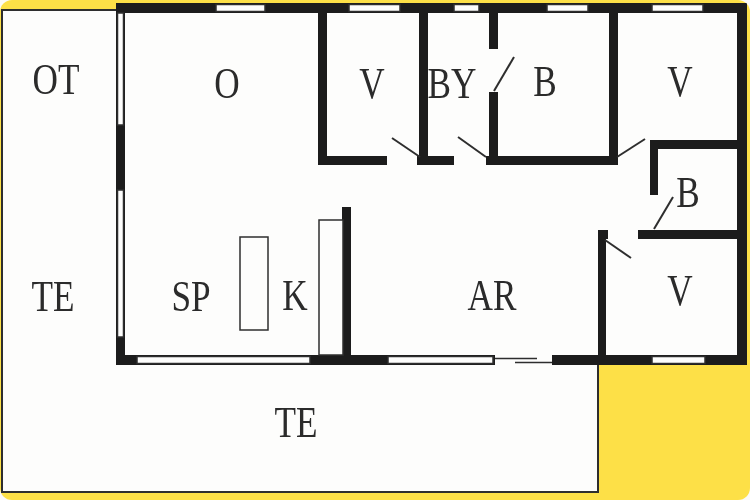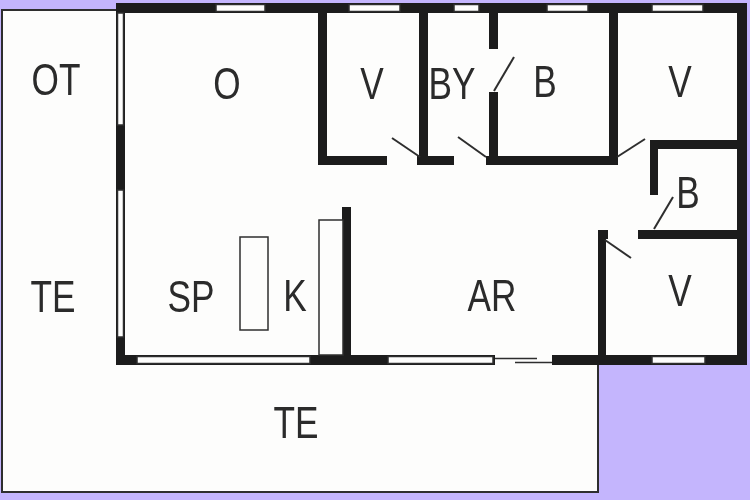--- a/index.html
+++ b/index.html
@@ -4,23 +4,24 @@
 <style>
   html, body {
     margin: 0;
     padding: 0;
     background: #fbfaf8;
   }
   #stage {
     position: relative;
     width: 750px;
     height: 500px;
-    background: #c4b5fd;
+    background: #fde047;
     overflow: hidden;
-    font-family: Liberation Sans, sans-serif;
+    font-family: Liberation Serif, serif;
+    border-radius: 12px;
   }
   #plan-svg {
     position: absolute;
     left: 0;
     top: 0;
   }
   .room-label {
     position: absolute;
     transform: translate(-50%, -50%) scaleX(0.8);
     font-size: 44px;

